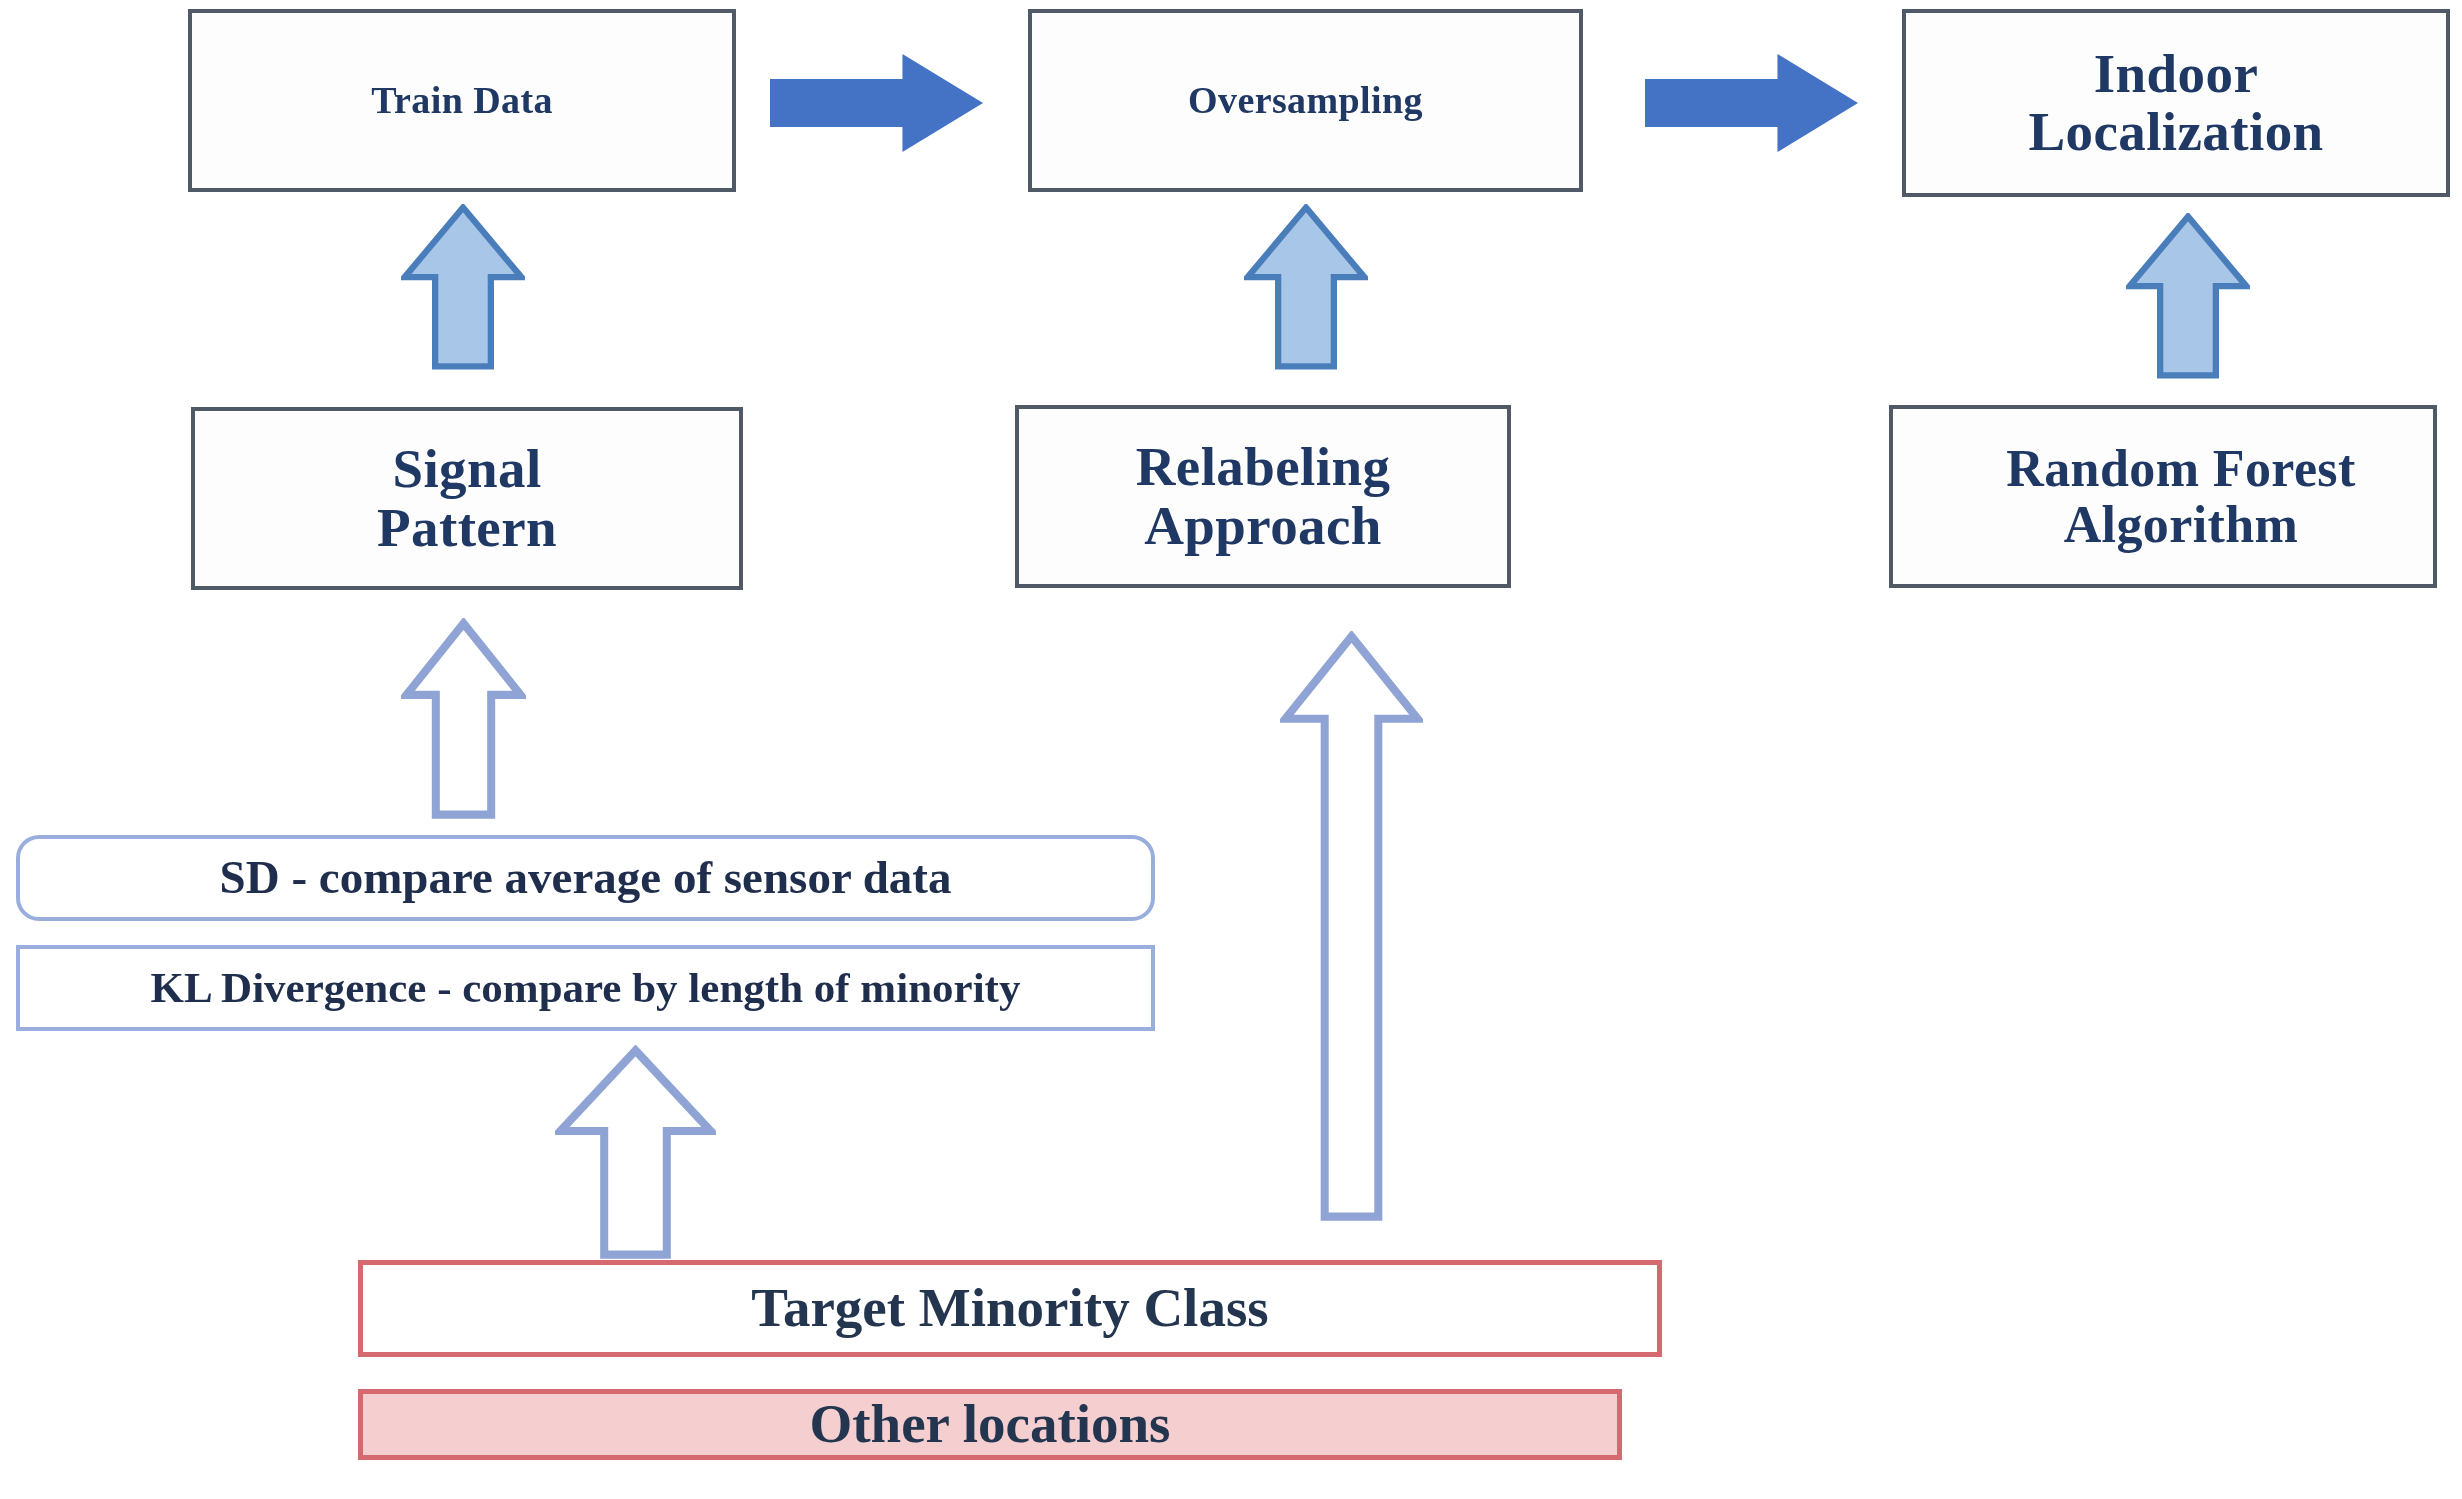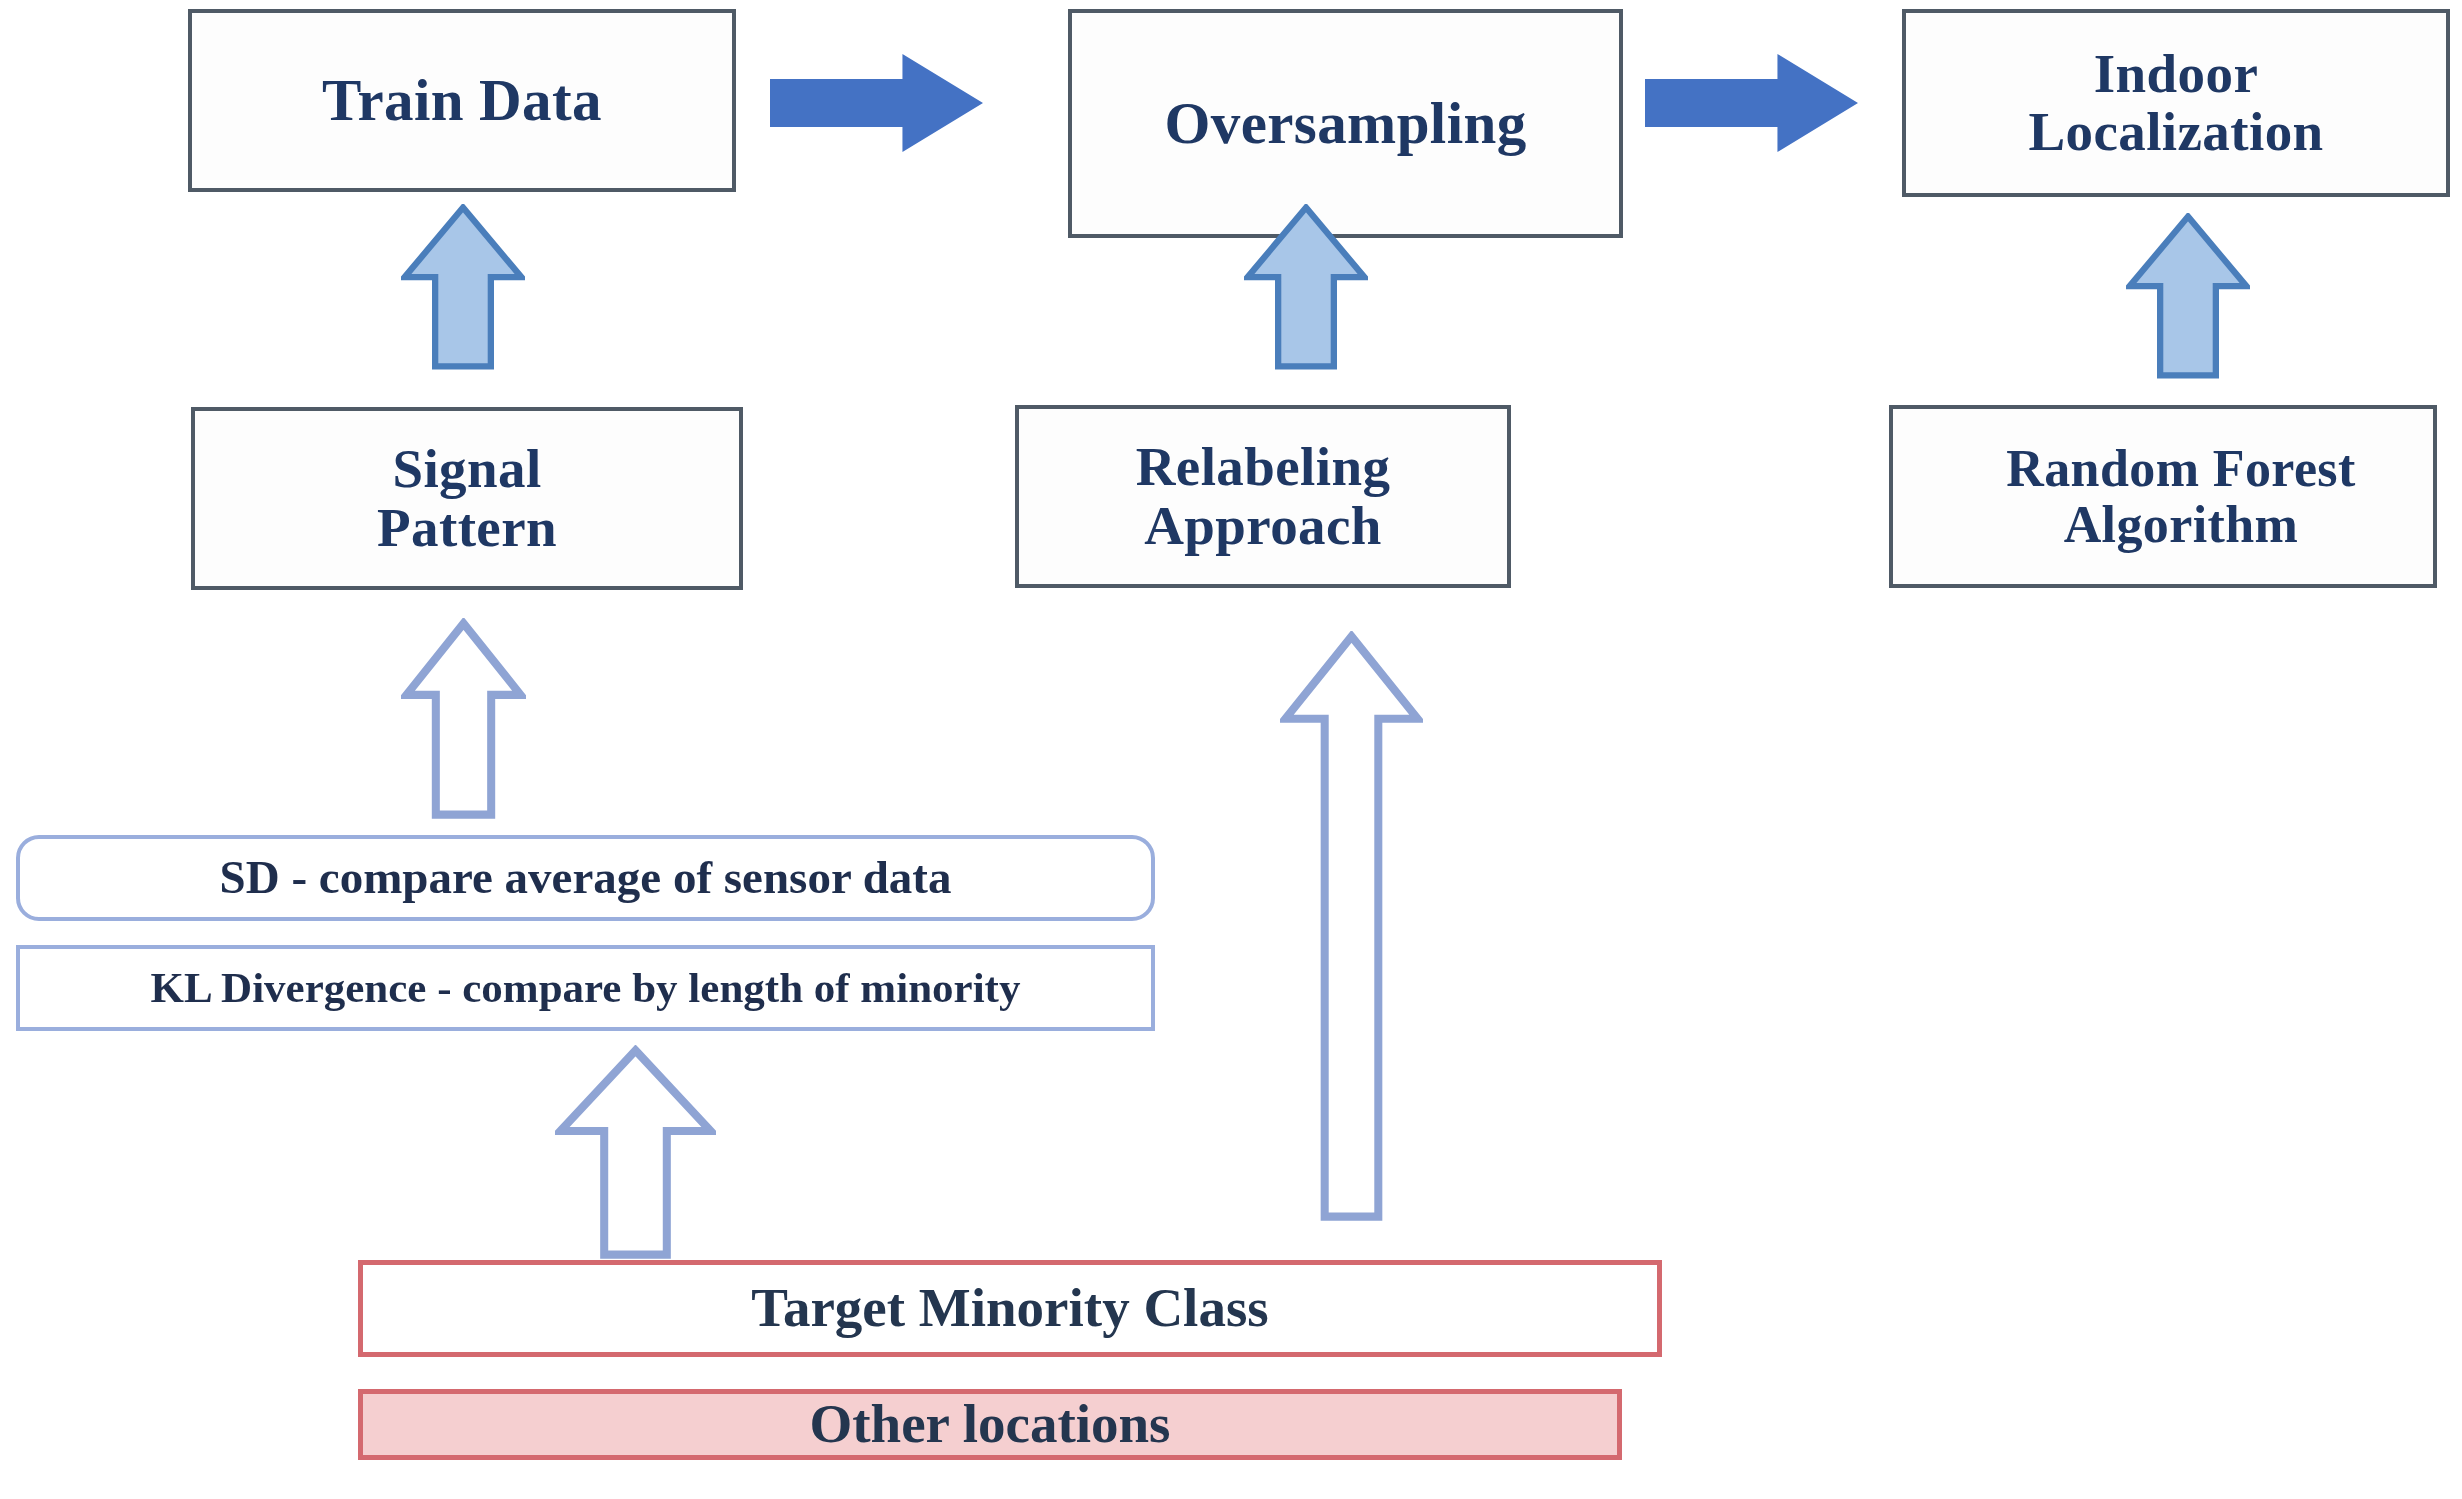--- a/index.html
+++ b/index.html
@@ -61,36 +61,36 @@
   }
 
   
   .arrow {
     position: absolute;
     display: block;
   }
   .arrow svg { display: block; width: 100%; height: 100%; }
 
   
-  .t-66  { font-size: 59px; }
+  .t-66  { font-size: 38px; }
   .t-62  { font-size: 55px; }
   .t-58  { font-size: 52px; }
   .t-52  { font-size: 47px; border-radius: 23px; }
   .t-48  { font-size: 43px; }
 </style>
 </head>
 <body>
 
 <div id="canvas">
 
   <div class="node box-process t-66" style="left:188px; top:9px; width:548px; height:183px;">
     <span class="label">Train Data</span>
   </div>
 
-  <div class="node box-process t-66" style="left:1028px; top:9px; width:555px; height:229px;margin-left:40px;">
+  <div class="node box-process t-66" style="left:1028px; top:9px; width:555px; height:183px;">
     <span class="label">Oversampling</span>
   </div>
 
   <div class="node box-process t-62" style="left:1902px; top:9px; width:548px; height:188px; white-space:pre-line;">
     <span class="label">Indoor
 Localization</span>
   </div>
 
   <div class="arrow" style="left:770px; top:54px; width:213px; height:98px;">
     <svg viewBox="0 0 238 110" preserveAspectRatio="none">

